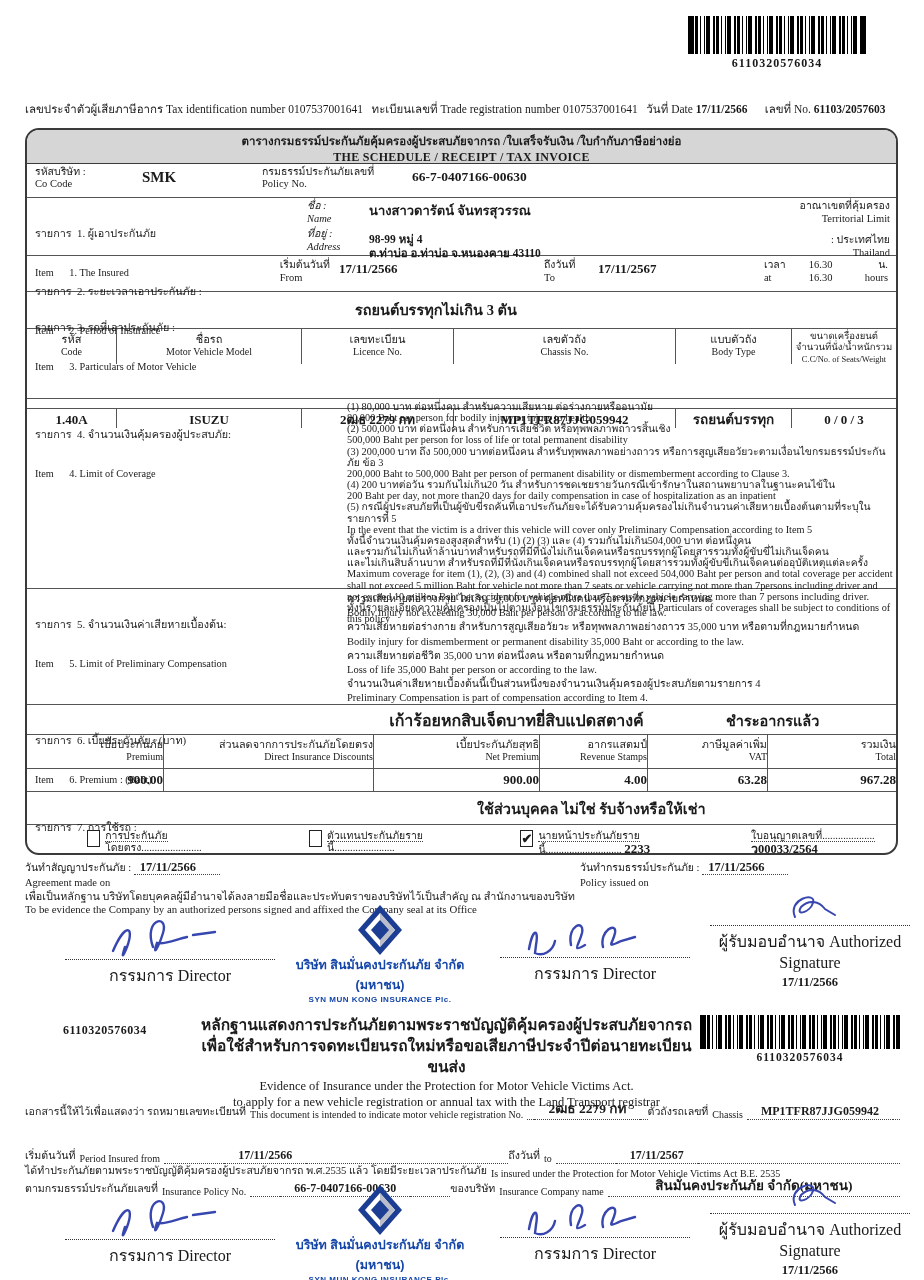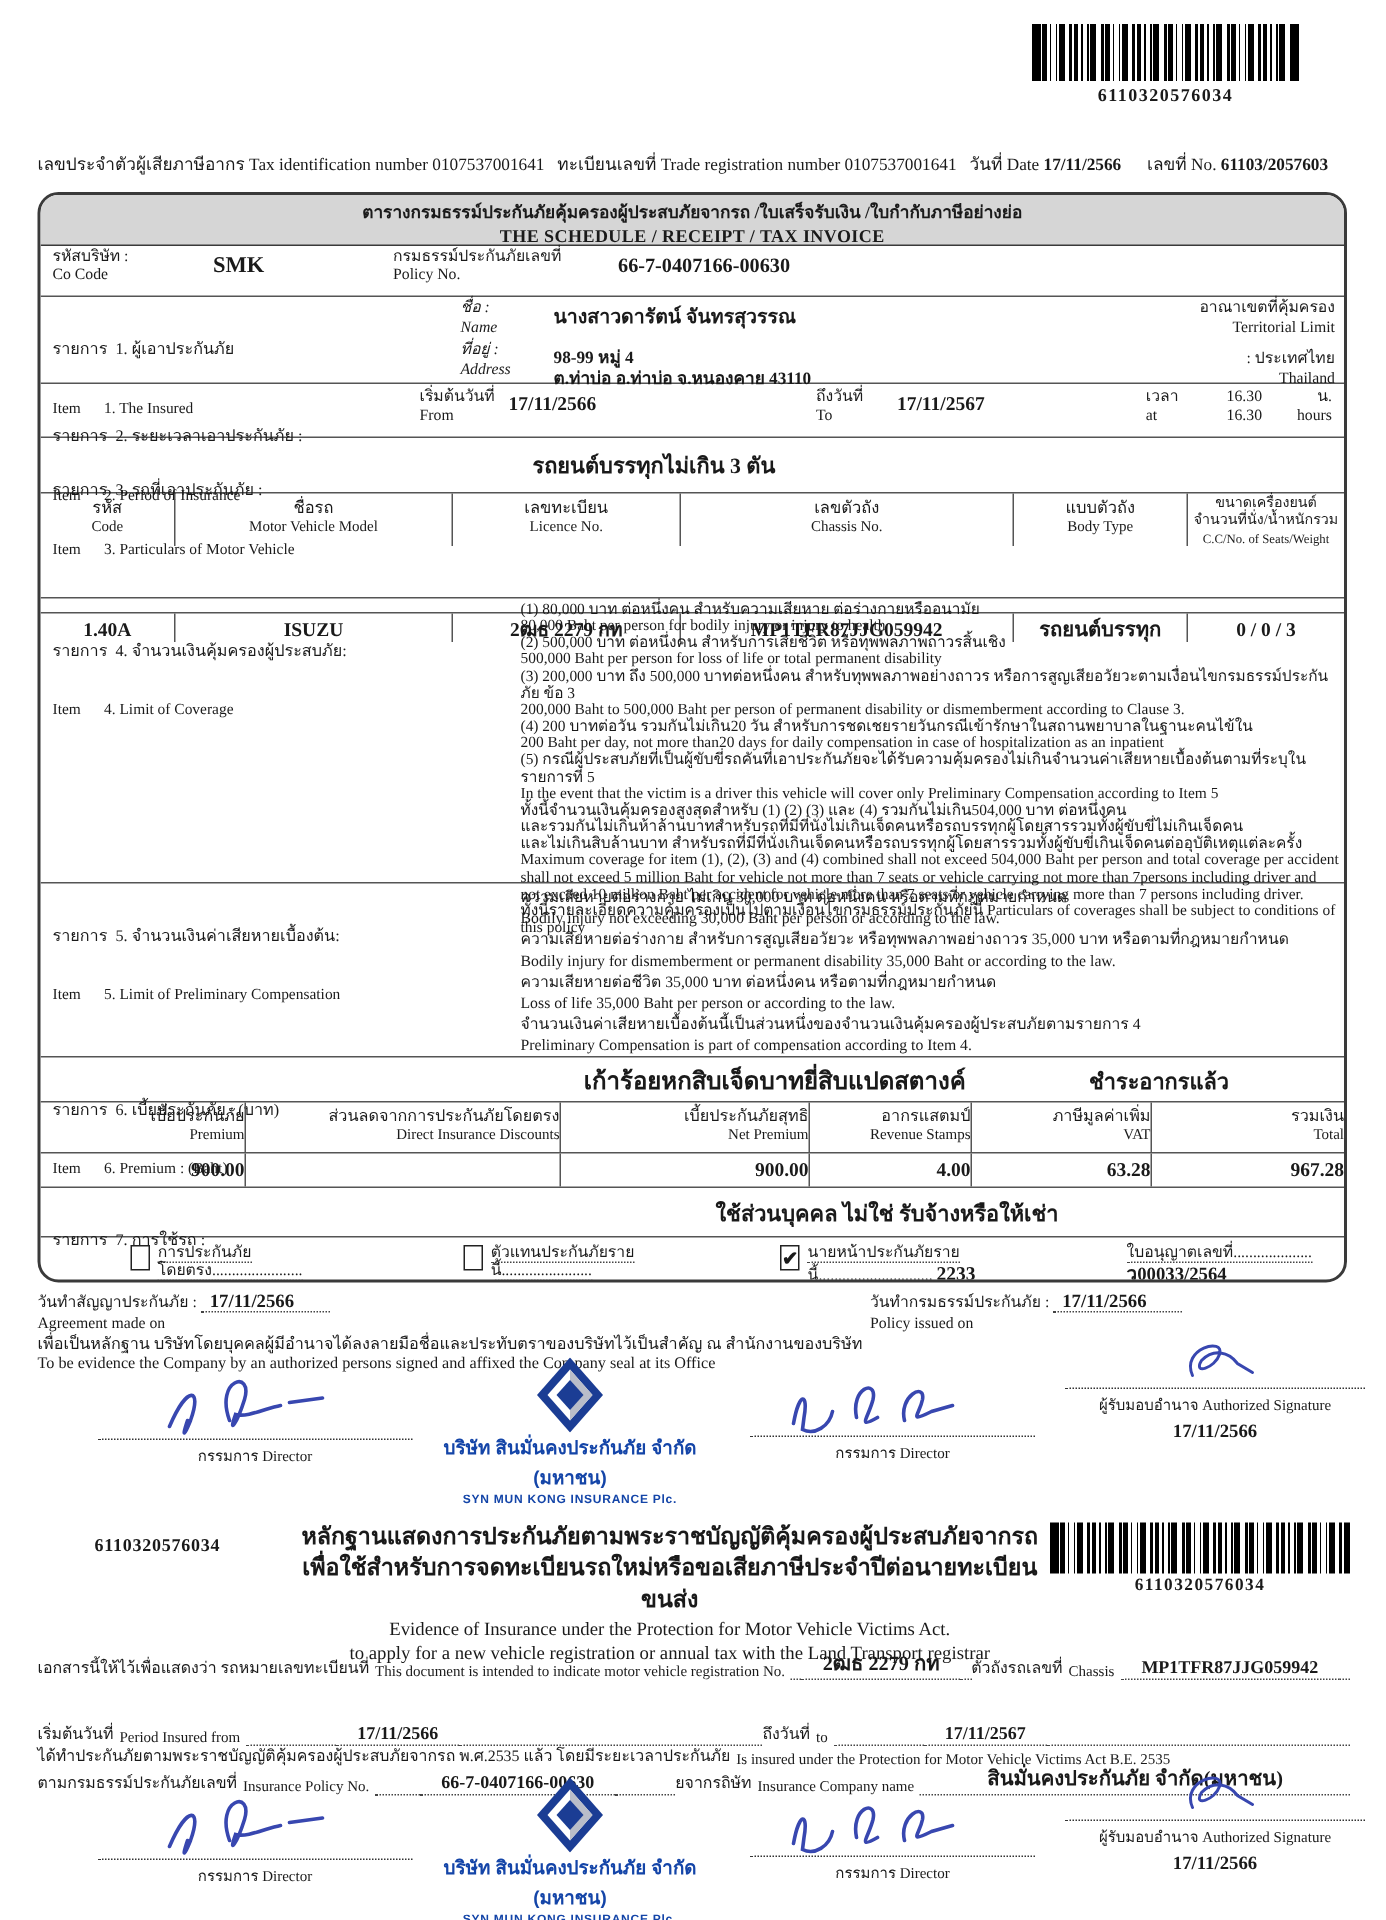--- a/index.html
+++ b/index.html
@@ -114,21 +114,21 @@
   .agree-left { position:absolute; left:0; top:0; line-height:1.25; }
   .agree-right { position:absolute; left:555px; top:0; line-height:1.25; }
   .date-v { font-weight:bold; font-size:12.5px; border-bottom:1.2px dotted #444; padding:0 24px 0 6px; }
   .evidence-line { position:absolute; left:25px; top:890px; width:875px; line-height:1.2; font-size:10.8px; }
 
   .sig-row { position:absolute; left:25px; width:875px; height:90px; }
   .sig-row.top { top:905px; }
   .sig-col { position:absolute; text-align:center; }
   .dotline { border-bottom:1.5px dotted #333; }
   .sig-svg { display:block; margin:0 auto; }
-  .sig-label { font-size:10px; margin-top:3px; }
+  .sig-label { font-size:16px; margin-top:3px; }
   .logo-name-th { color:#1445a8; font-weight:bold; font-size:12.5px;
                   font-family:"Liberation Sans","DejaVu Sans",sans-serif; }
   .logo-name-en { color:#1445a8; font-weight:bold; font-size:8px; letter-spacing:.5px;
                   font-family:"Liberation Sans","DejaVu Sans",sans-serif; }
 
   
   .bot-head { position:absolute; left:25px; top:1015px; width:875px; display:flex; }
   .bot-ref { width:168px; font-weight:bold; font-size:12px; padding:8px 0 0 38px; letter-spacing:.5px; }
   .bot-titles { flex:1; text-align:center; }
   .bot-titles .th { font-weight:bold; font-size:15.5px; line-height:1.35; }
@@ -227,21 +227,21 @@
       <div class="val" style="width:150px">17/11/2566</div>
       <div class="fl lbl2" style="width:60px;margin-left:70px">
         <div>ถึงวันที่</div>
         <div>To</div>
       </div>
       <div class="val" style="width:140px">17/11/2567</div>
       <div class="fl lbl2" style="width:50px;margin-left:40px">
         <div>เวลา</div>
         <div>at</div>
       </div>
-      <div class="fl lbl2" style="width:46px;text-align:center">
+      <div class="fl lbl2" style="width:46px;text-align:left">
         <div>16.30</div>
         <div>16.30</div>
       </div>
       <div class="fl lbl2" style="width:50px;text-align:right;padding-right:8px">
         <div>น.</div>
         <div>hours</div>
       </div>
     </div>
 
     <div class="row item3-row">
@@ -521,21 +521,21 @@
     <span class="dotval">17/11/2567</span>
     <span class="dotfill"></span>
   </div>
 
   <div class="dotted-row" style="top:1174px">
     <span class="thl">ตามกรมธรรม์ประกันภัยเลขที่</span>
     <span class="enl">Insurance Policy No.</span>
     <span class="dotfill" style="max-width:30px"></span>
     <span class="dotval">66-7-0407166-00630</span>
     <span class="dotfill" style="max-width:40px"></span>
-    <span class="thl">ยจากรถิษัท</span>
+    <span class="thl">ของบริษัท</span>
     <span class="enl">Insurance Company name</span>
     <span class="dotval big" style="flex:1">สินมั่นคงประกันภัย จำกัด(มหาชน)</span>
   </div>
 
   <div class="sig-row bottom">
     <div class="sig-col" style="left:40px;top:8px;width:210px">
       <svg class="sig-svg" width="150" height="46" viewBox="0 0 150 46">
         <path d="M18,38 C30,10 40,12 32,34 C28,44 26,46 30,34 M58,34 C48,6 74,0 68,20 C63,36 57,44 62,30 C70,32 82,26 92,24 M98,22 L120,19" fill="none" stroke="#3847b0" stroke-width="2.4" stroke-linecap="round"></path>
       </svg>
       <div class="dotline"></div>

